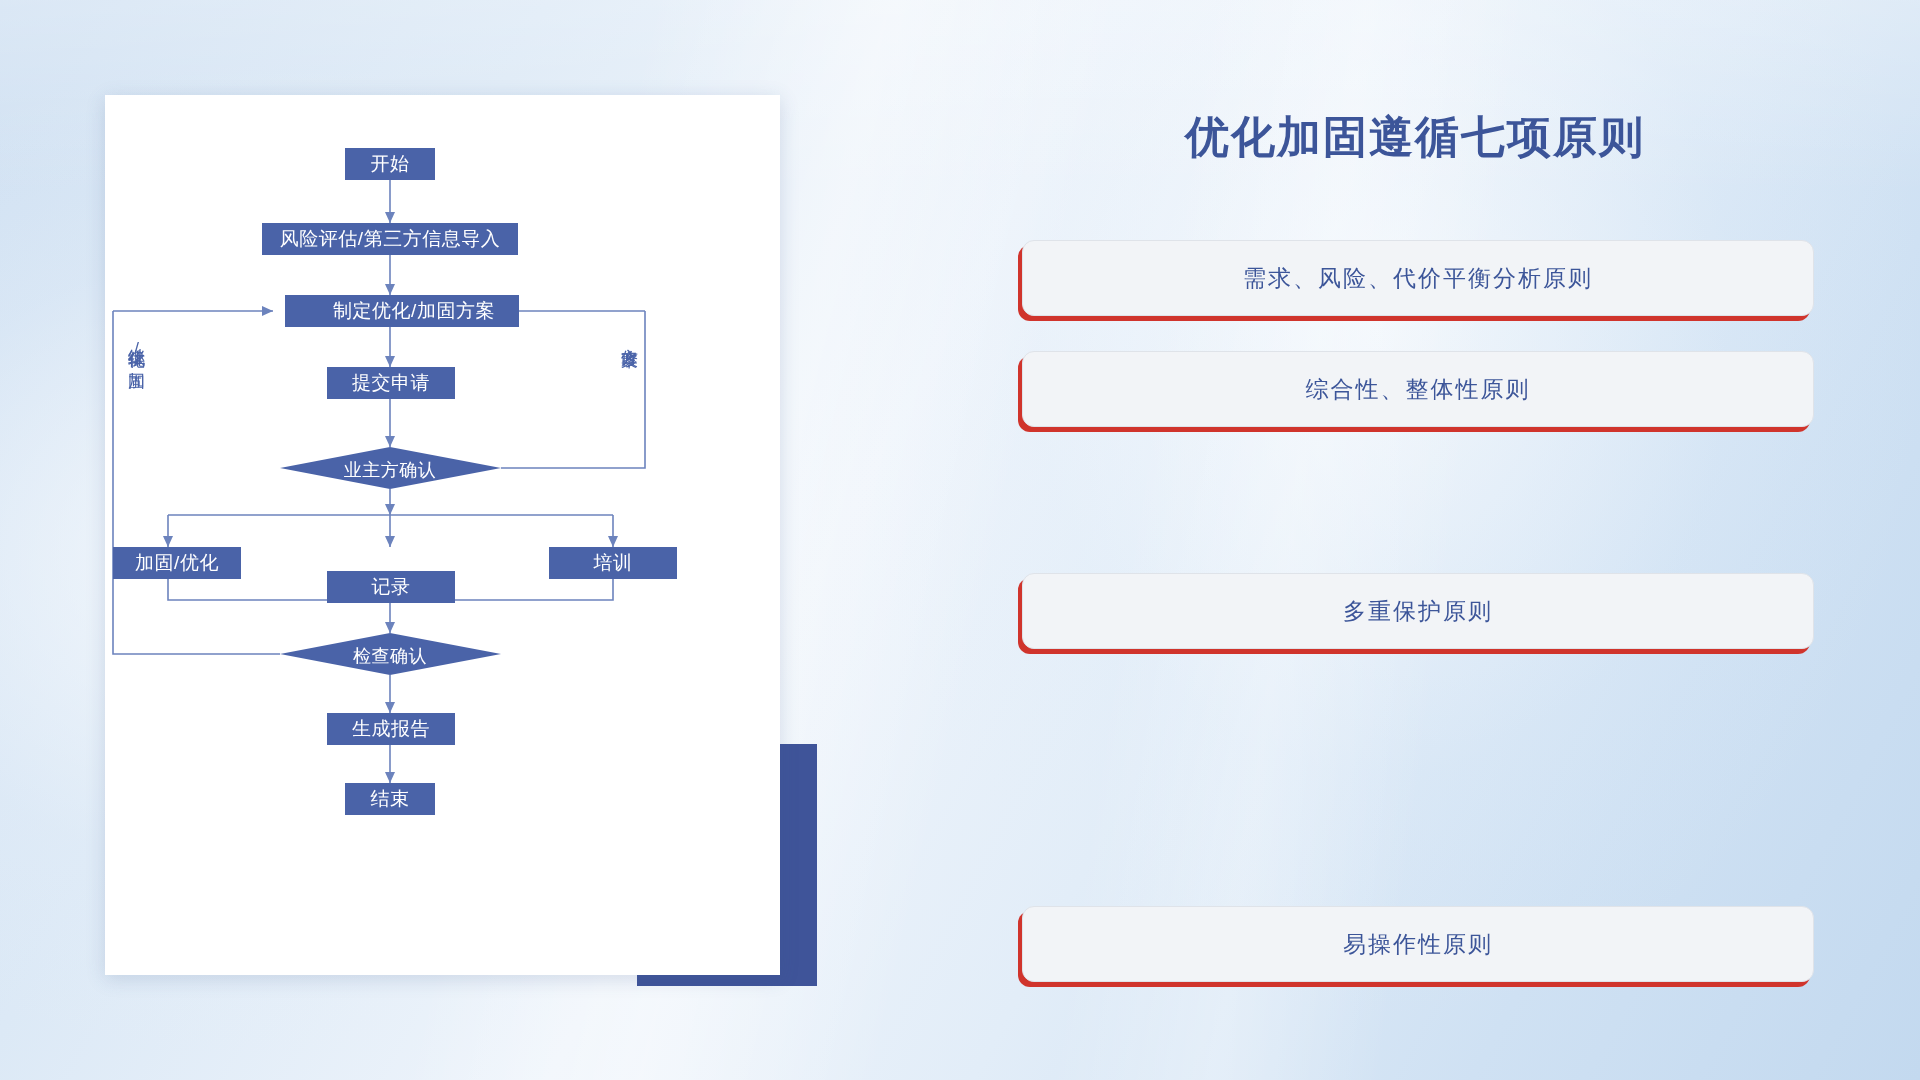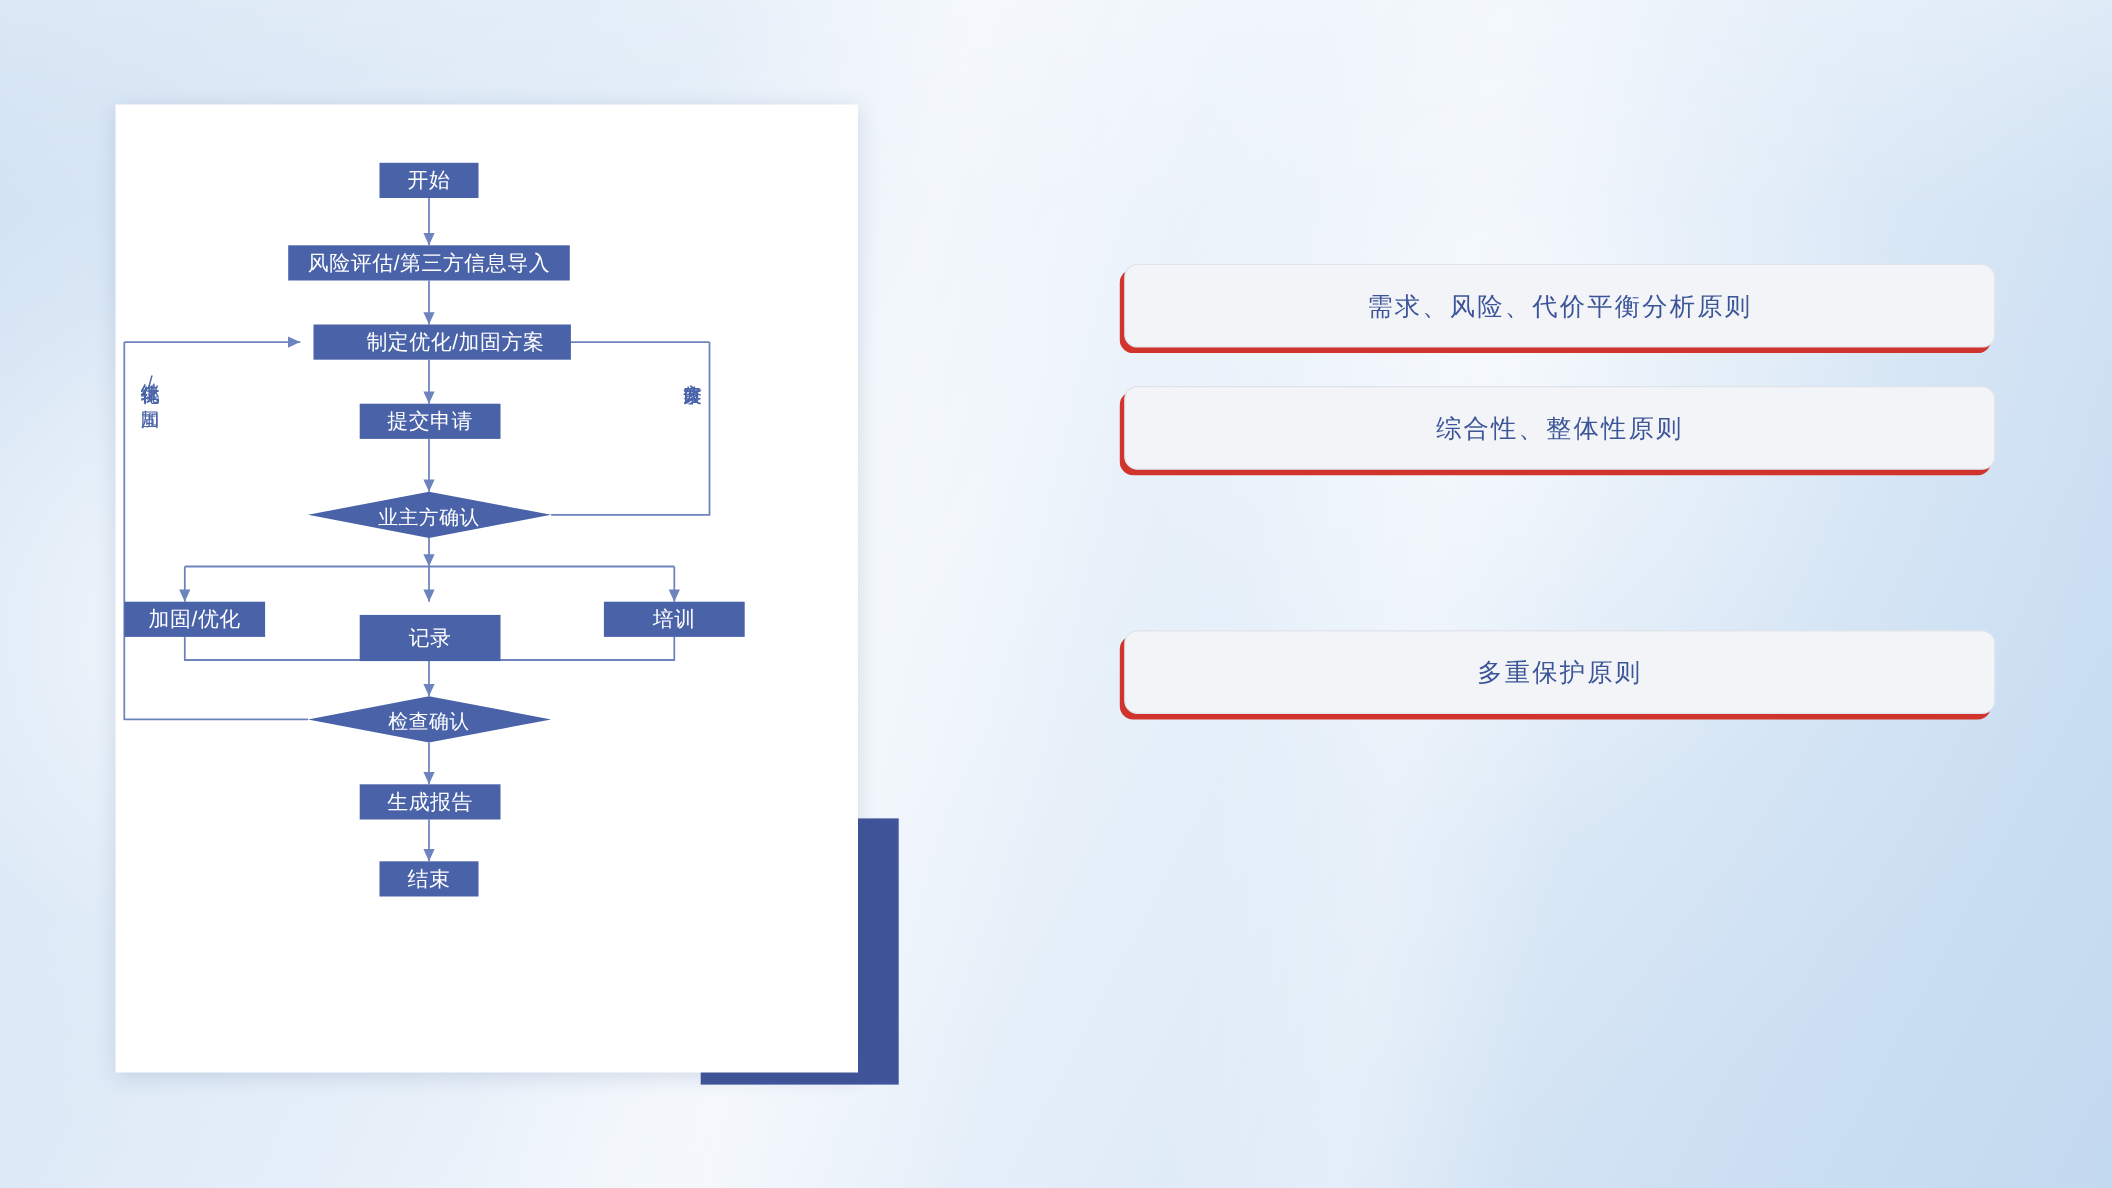--- a/index.html
+++ b/index.html
@@ -184,21 +184,21 @@
     </div>
 
     <div class="diamond-label" style="left:225px; top:363px; width:120px;">
       <span>业主方确认</span>
     </div>
 
     <div class="node" style="left:8px; top:452px; width:128px; height:32px;">
       <span>加固/优化</span>
     </div>
 
-    <div class="node" style="left:222px; top:464px; width:128px; height:42px;">
+    <div class="node" style="left:222px; top:476px; width:128px; height:32px;">
       <span>记录</span>
     </div>
 
     <div class="node" style="left:444px; top:452px; width:128px; height:32px;">
       <span>培训</span>
     </div>
 
     <div class="diamond-label" style="left:225px; top:549px; width:120px;">
       <span>检查确认</span>
     </div>
@@ -213,24 +213,28 @@
 
     <div class="side-label" style="left:22px; top:240px; height:130px;">
       <span>继续优化/加固</span>
     </div>
 
     <div class="side-label" style="left:515px; top:240px; height:100px;">
       <span>方案修改</span>
     </div>
   </div>
 
+  <div class="panel-title">优化加固遵循七项原则</div>
 
   <div class="principle" style="top:240px;">
     <span>需求、风险、代价平衡分析原则</span>
   </div>
   <div class="principle" style="top:351px;">
     <span>综合性、整体性原则</span>
   </div>
   <div class="principle" style="top:573px;">
     <span>多重保护原则</span>
   </div>
+  <div class="principle" style="top:906px;">
+    <span>易操作性原则</span>
+  </div>
 
 </div>
 
 </body></html>

